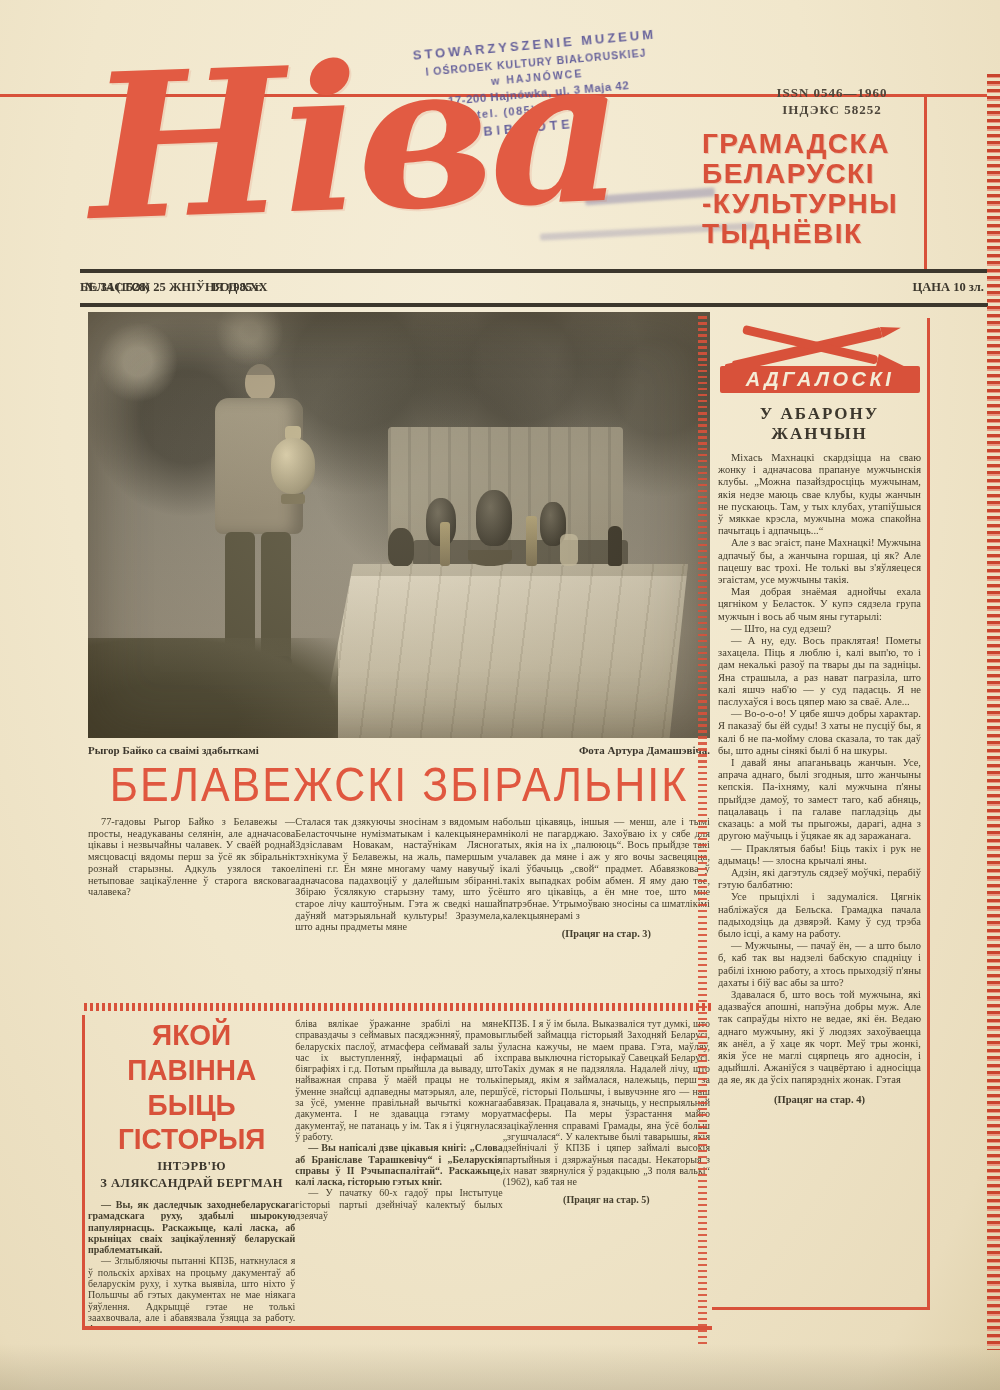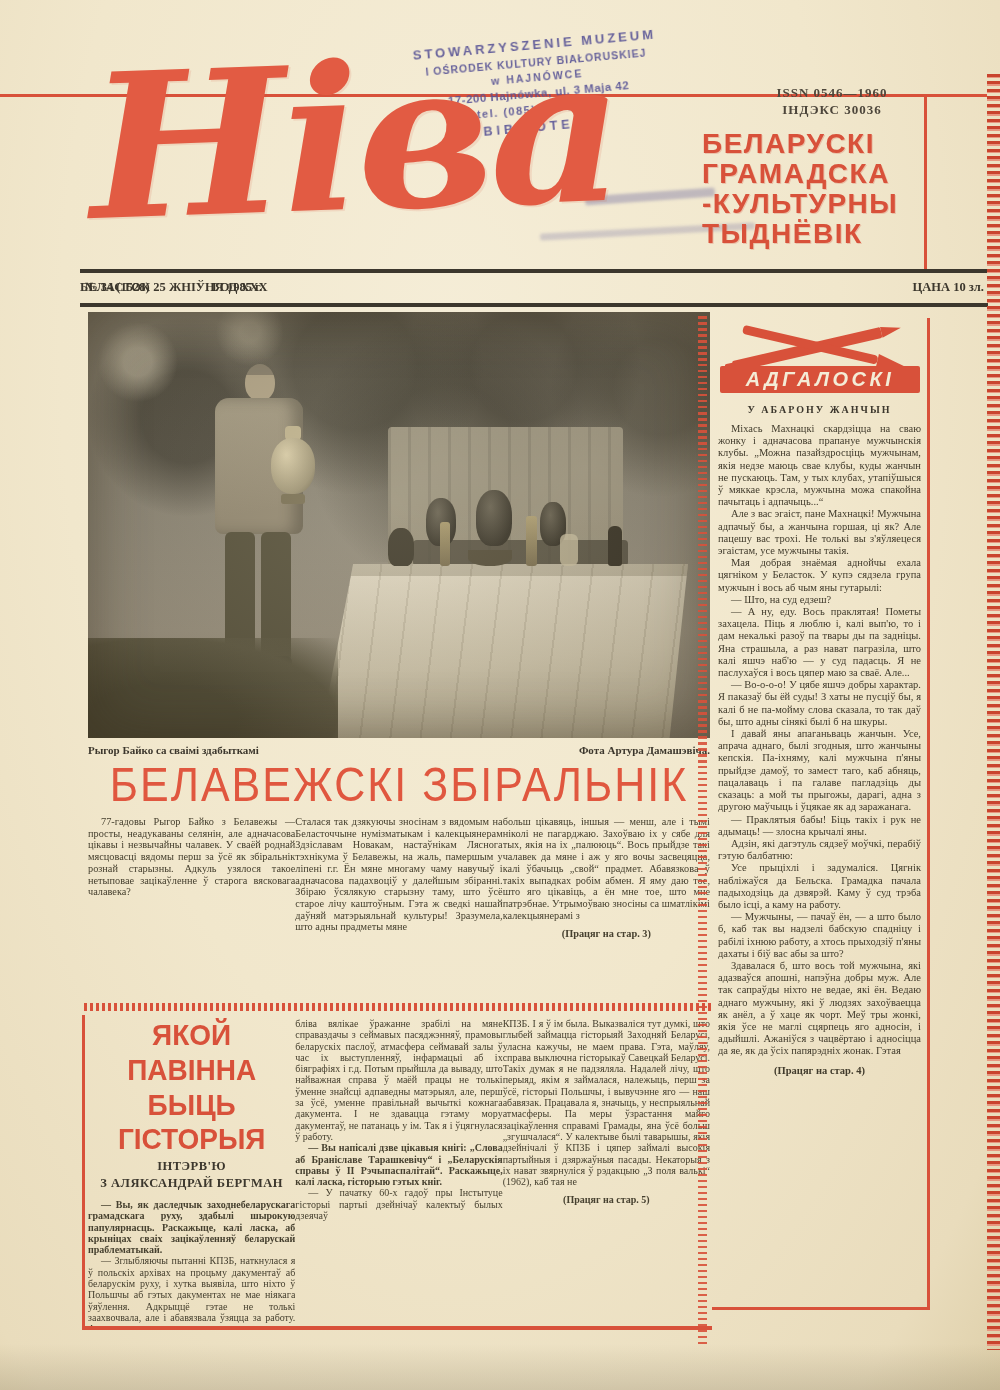--- a/index.html
+++ b/index.html
@@ -136,21 +136,21 @@
   
   .divider-band{position:absolute;left:698px;top:316px;width:9px;height:1030px;
     background:repeating-linear-gradient(180deg,#d8513a 0 2.5px, transparent 2.5px 6px);opacity:.9;}
   .edge-band{position:absolute;left:987px;top:74px;width:13px;height:1276px;
     background:repeating-linear-gradient(180deg,#c9442e 0 3px, #e8967f 3px 4.5px, transparent 4.5px 7.5px);}
 
   
   .sidebar-box{position:absolute;left:712px;top:318px;width:218px;height:992px;box-sizing:border-box;
     border-right:3px solid #d8513a;border-bottom:3px solid #d8513a;padding:4px 6px 0 6px;}
   .logo{display:block;margin:0 auto 4px auto;}
-  .sb-subhead{text-align:center;font-weight:bold;font-size:10px;letter-spacing:2px;
+  .sb-subhead{text-align:center;font-weight:bold;font-size:17px;letter-spacing:2px;
     margin:4px 0 8px 0;color:#3c372d;}
   .sb-text{text-align:justify;font-size:10.5px;line-height:12.2px;color:#413b2c;}
   .sb-text p{margin:0;text-indent:13px;}
 </style>
 </head>
 <body>
 
 <div class="page">
 
   <div class="top-rule"></div>
@@ -163,26 +163,26 @@
     <div class="s5">tel. (085) 682 28 89</div>
     <div class="s6">BIBLIOTEKA</div>
   </div>
   <div class="smudge sm1"></div>
   <div class="smudge sm2"></div>
 
   <div class="masthead">Ніва</div>
 
   <div class="issn">
     <div>ISSN 0546—1960</div>
-    <div>ІНДЭКС 30036</div>
+    <div>ІНДЭКС 58252</div>
   </div>
 
   <div class="tagline">
+    <div>ГРАМАДСКА</div>
     <div>БЕЛАРУСКІ</div>
-    <div>ГРАМАДСКА</div>
     <div>-КУЛЬТУРНЫ</div>
     <div>ТЫДНЁВІК</div>
   </div>
   <div class="mast-vline"></div>
 
   <div class="dateline">
     <span class="dl-issue">№ 34 (1528)</span>
     <span class="dl-year">ГОД XXX</span>
     <span class="dl-place">БЕЛАСТОК 25 ЖНІЎНЯ 1985 г.</span>
     <span class="dl-price">ЦАНА 10 зл.</span>

